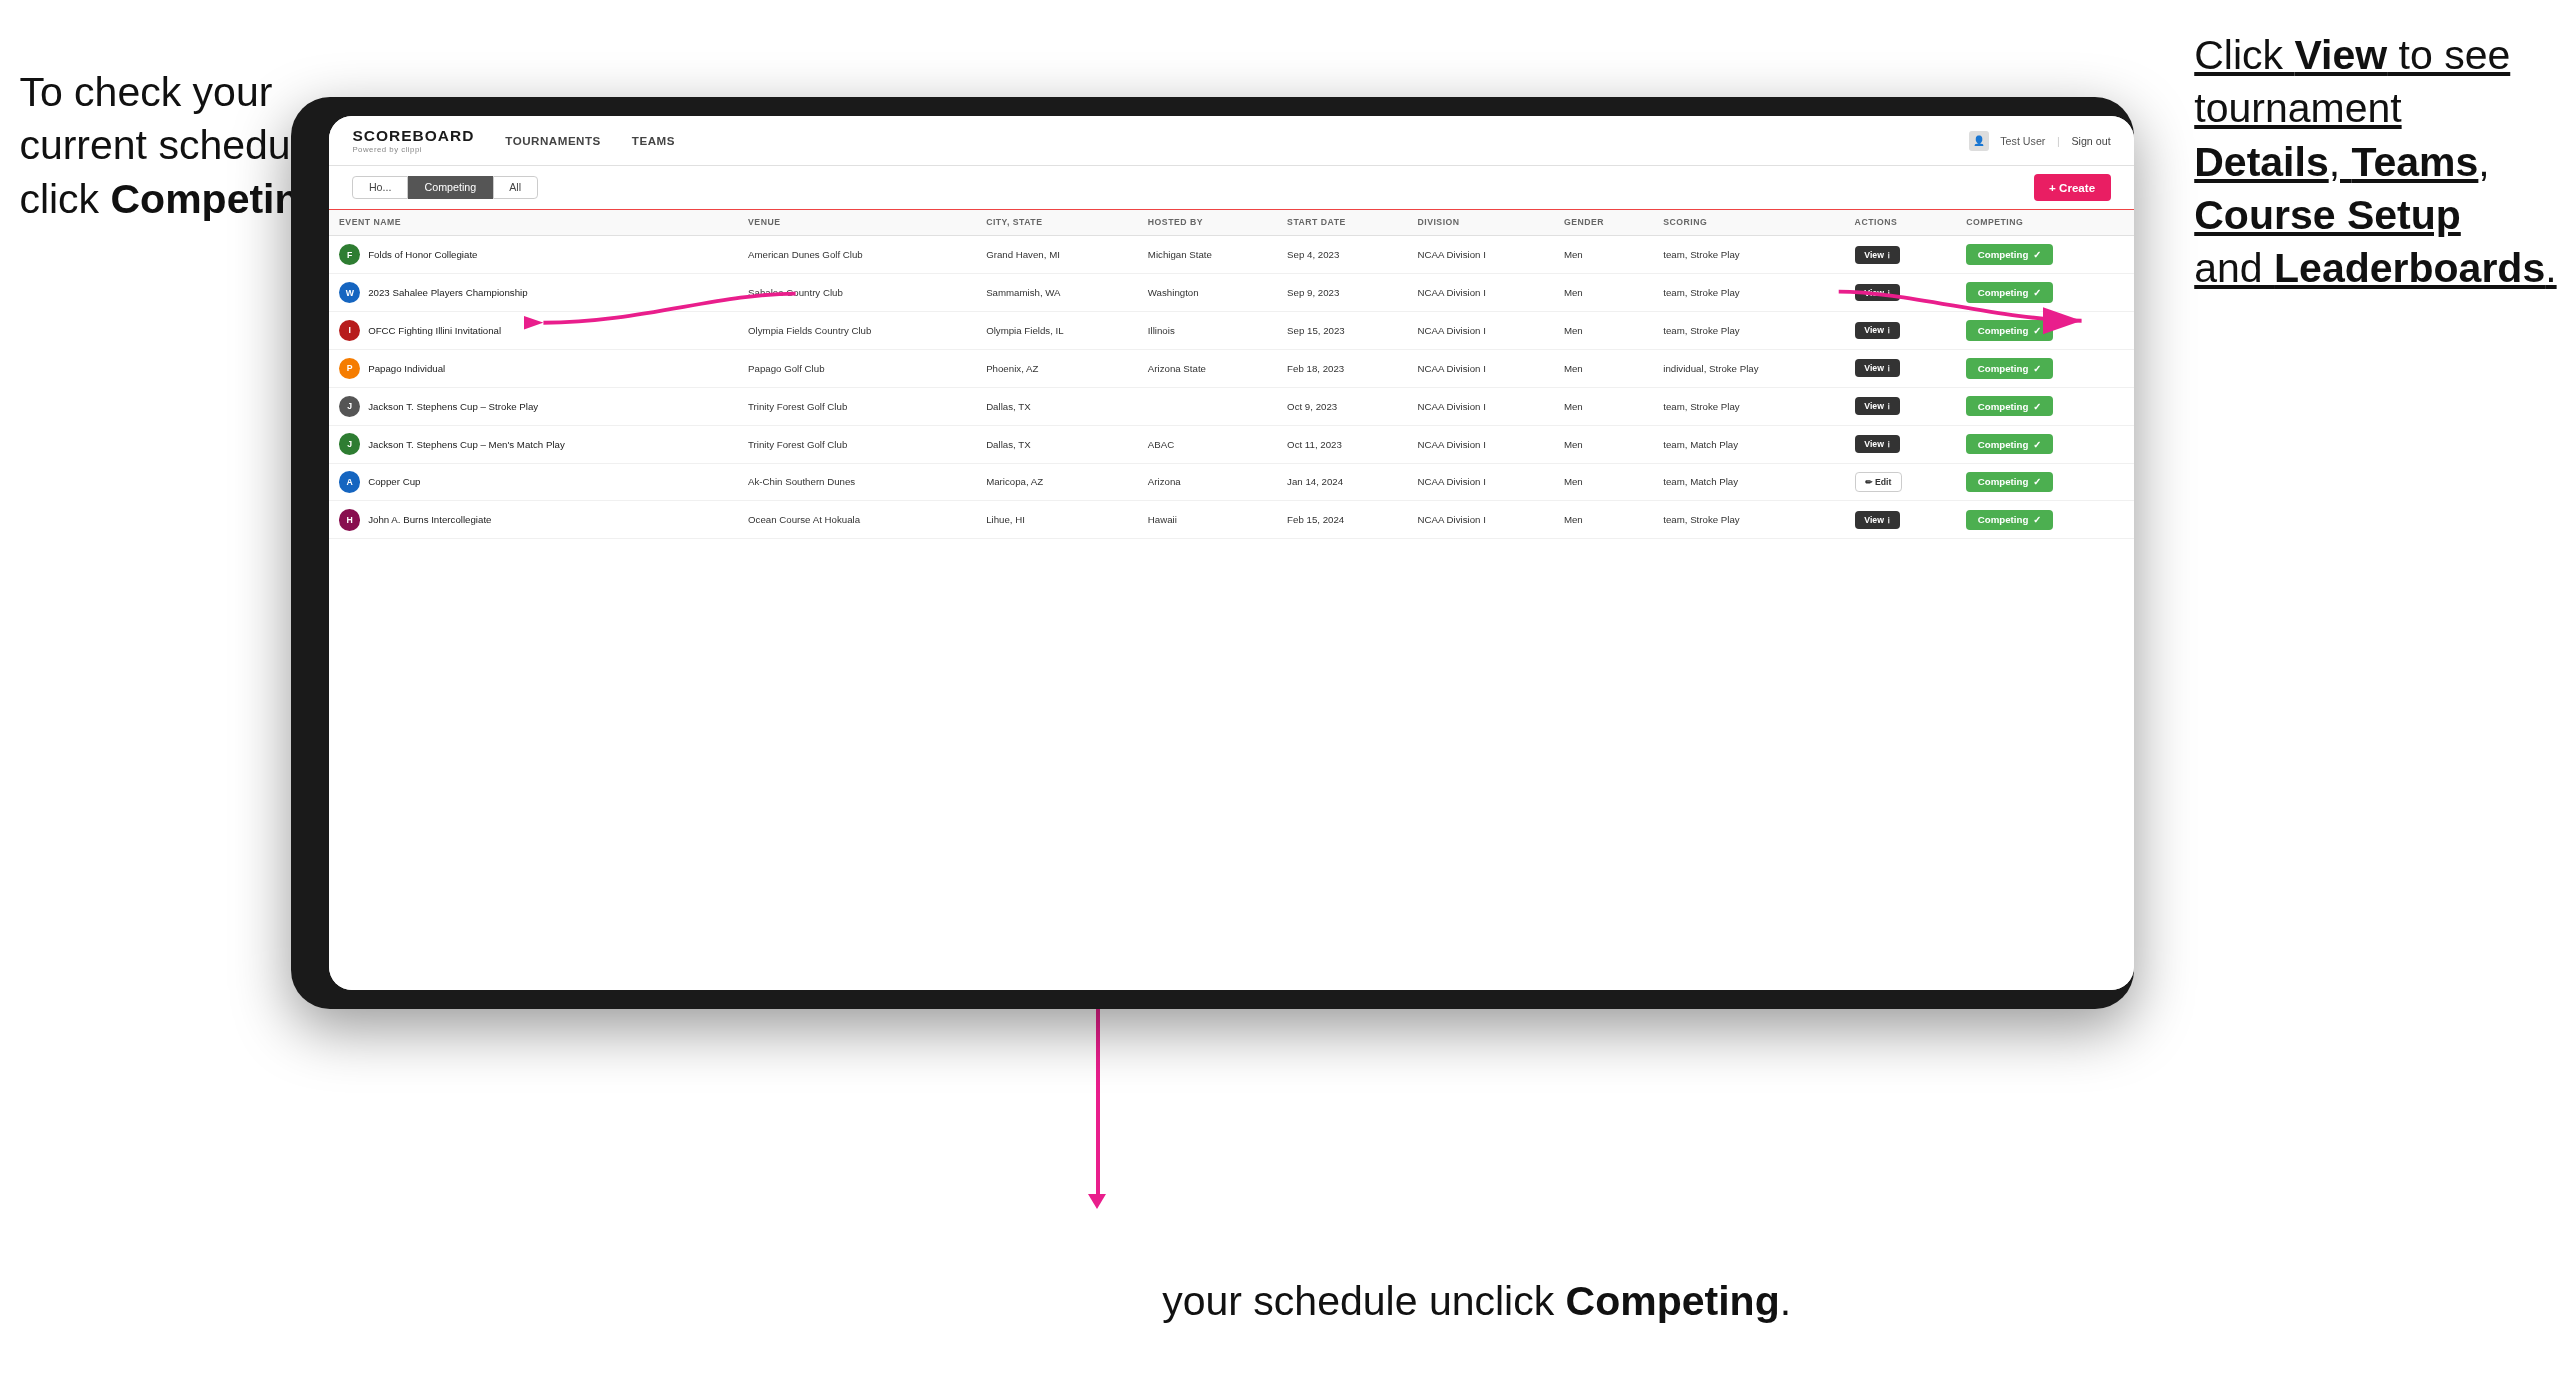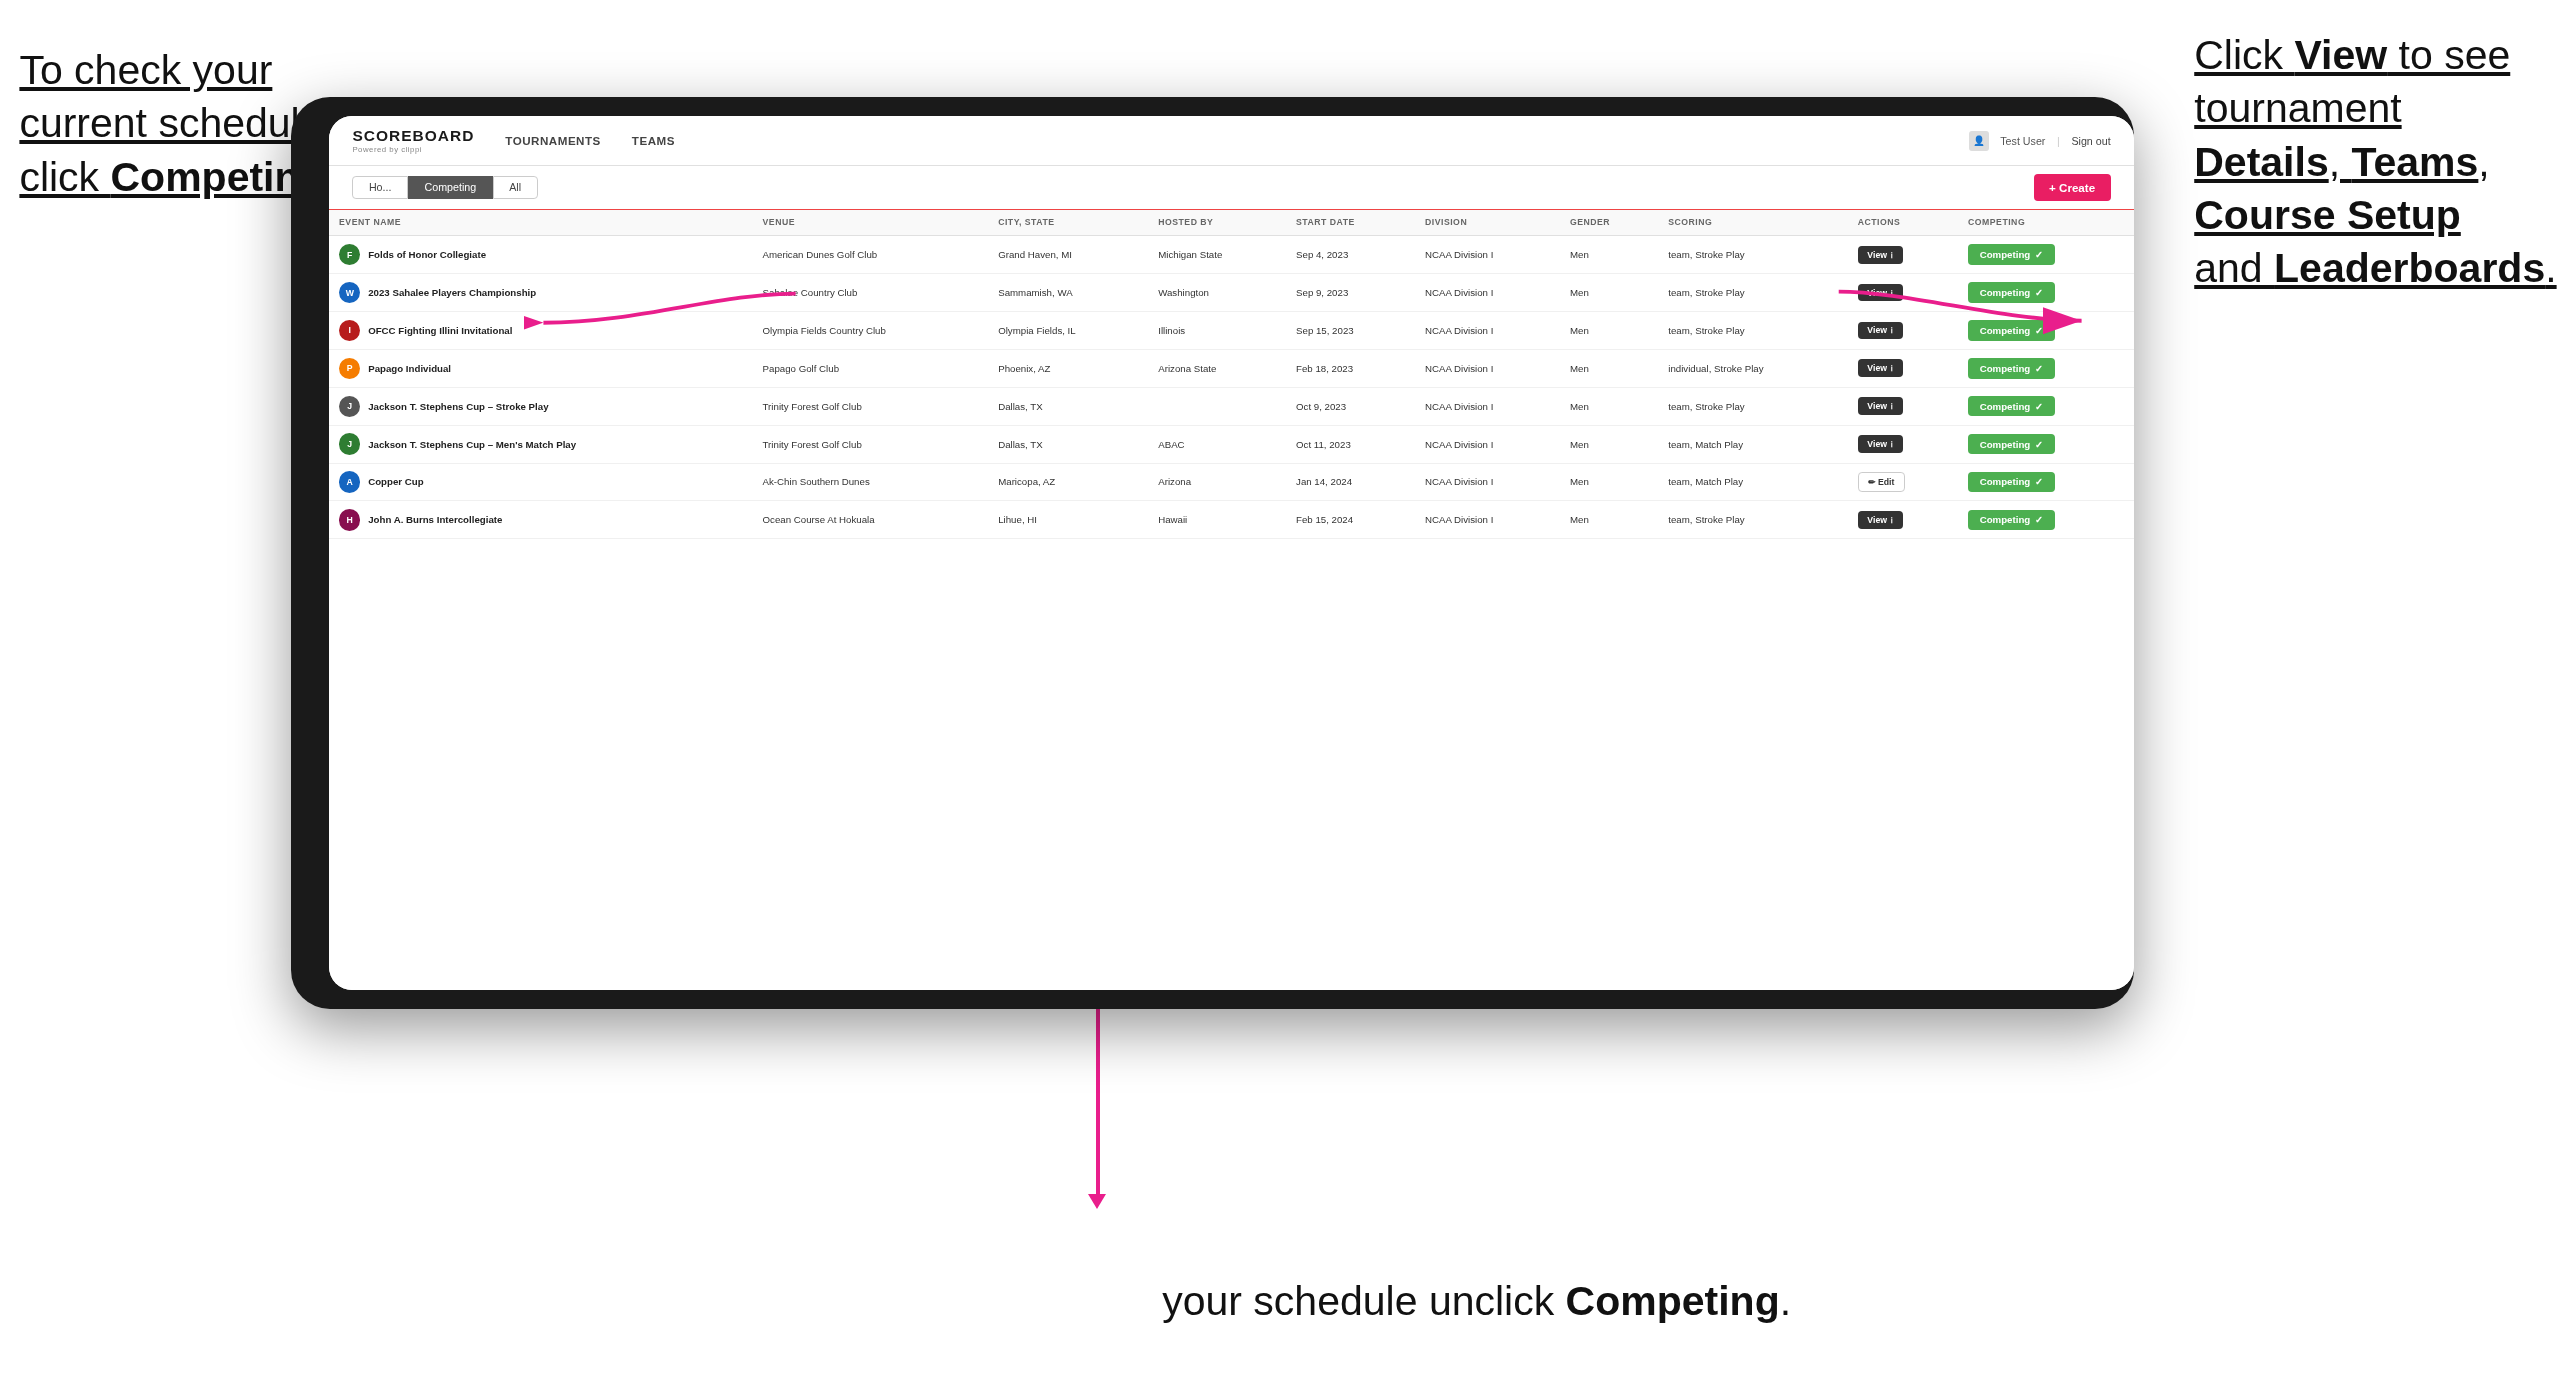--- a/index.html
+++ b/index.html
@@ -8,27 +8,26 @@
       font-family: -apple-system, BlinkMacSystemFont, 'Segoe UI', sans-serif;
       width: 2576px;
       height: 1386px;
       position: relative;
       overflow: hidden;
     }
 
     
     .annotation-top-left {
       position: absolute;
-      top: 44px;
+      top: 66px;
       left: 19.4px;
       font-size: 41px;
       line-height: 1.3;
       color: #111;
       max-width: 349px;
-      text-decoration: underline;
     }
     .annotation-top-left strong { font-weight: 800; }
 
     .annotation-top-right {
       position: absolute;
       top: 29px;
       right: 19.4px;
       font-size: 41px;
       line-height: 1.3;
       color: #111;
@@ -259,21 +258,21 @@
       align-items: center;
       justify-content: center;
       font-size: 8.7px;
       font-weight: 700;
       color: white;
     }
 
     .event-name-text {
       font-size: 9.7px;
       color: #222;
-      font-weight: 700;
+      font-weight: 400;
     }
 
     .view-btn {
       background: #333;
       color: white;
       border: none;
       padding: 3.9px 9.7px;
       border-radius: 3.9px;
       font-size: 8.7px;
       font-weight: 600;

